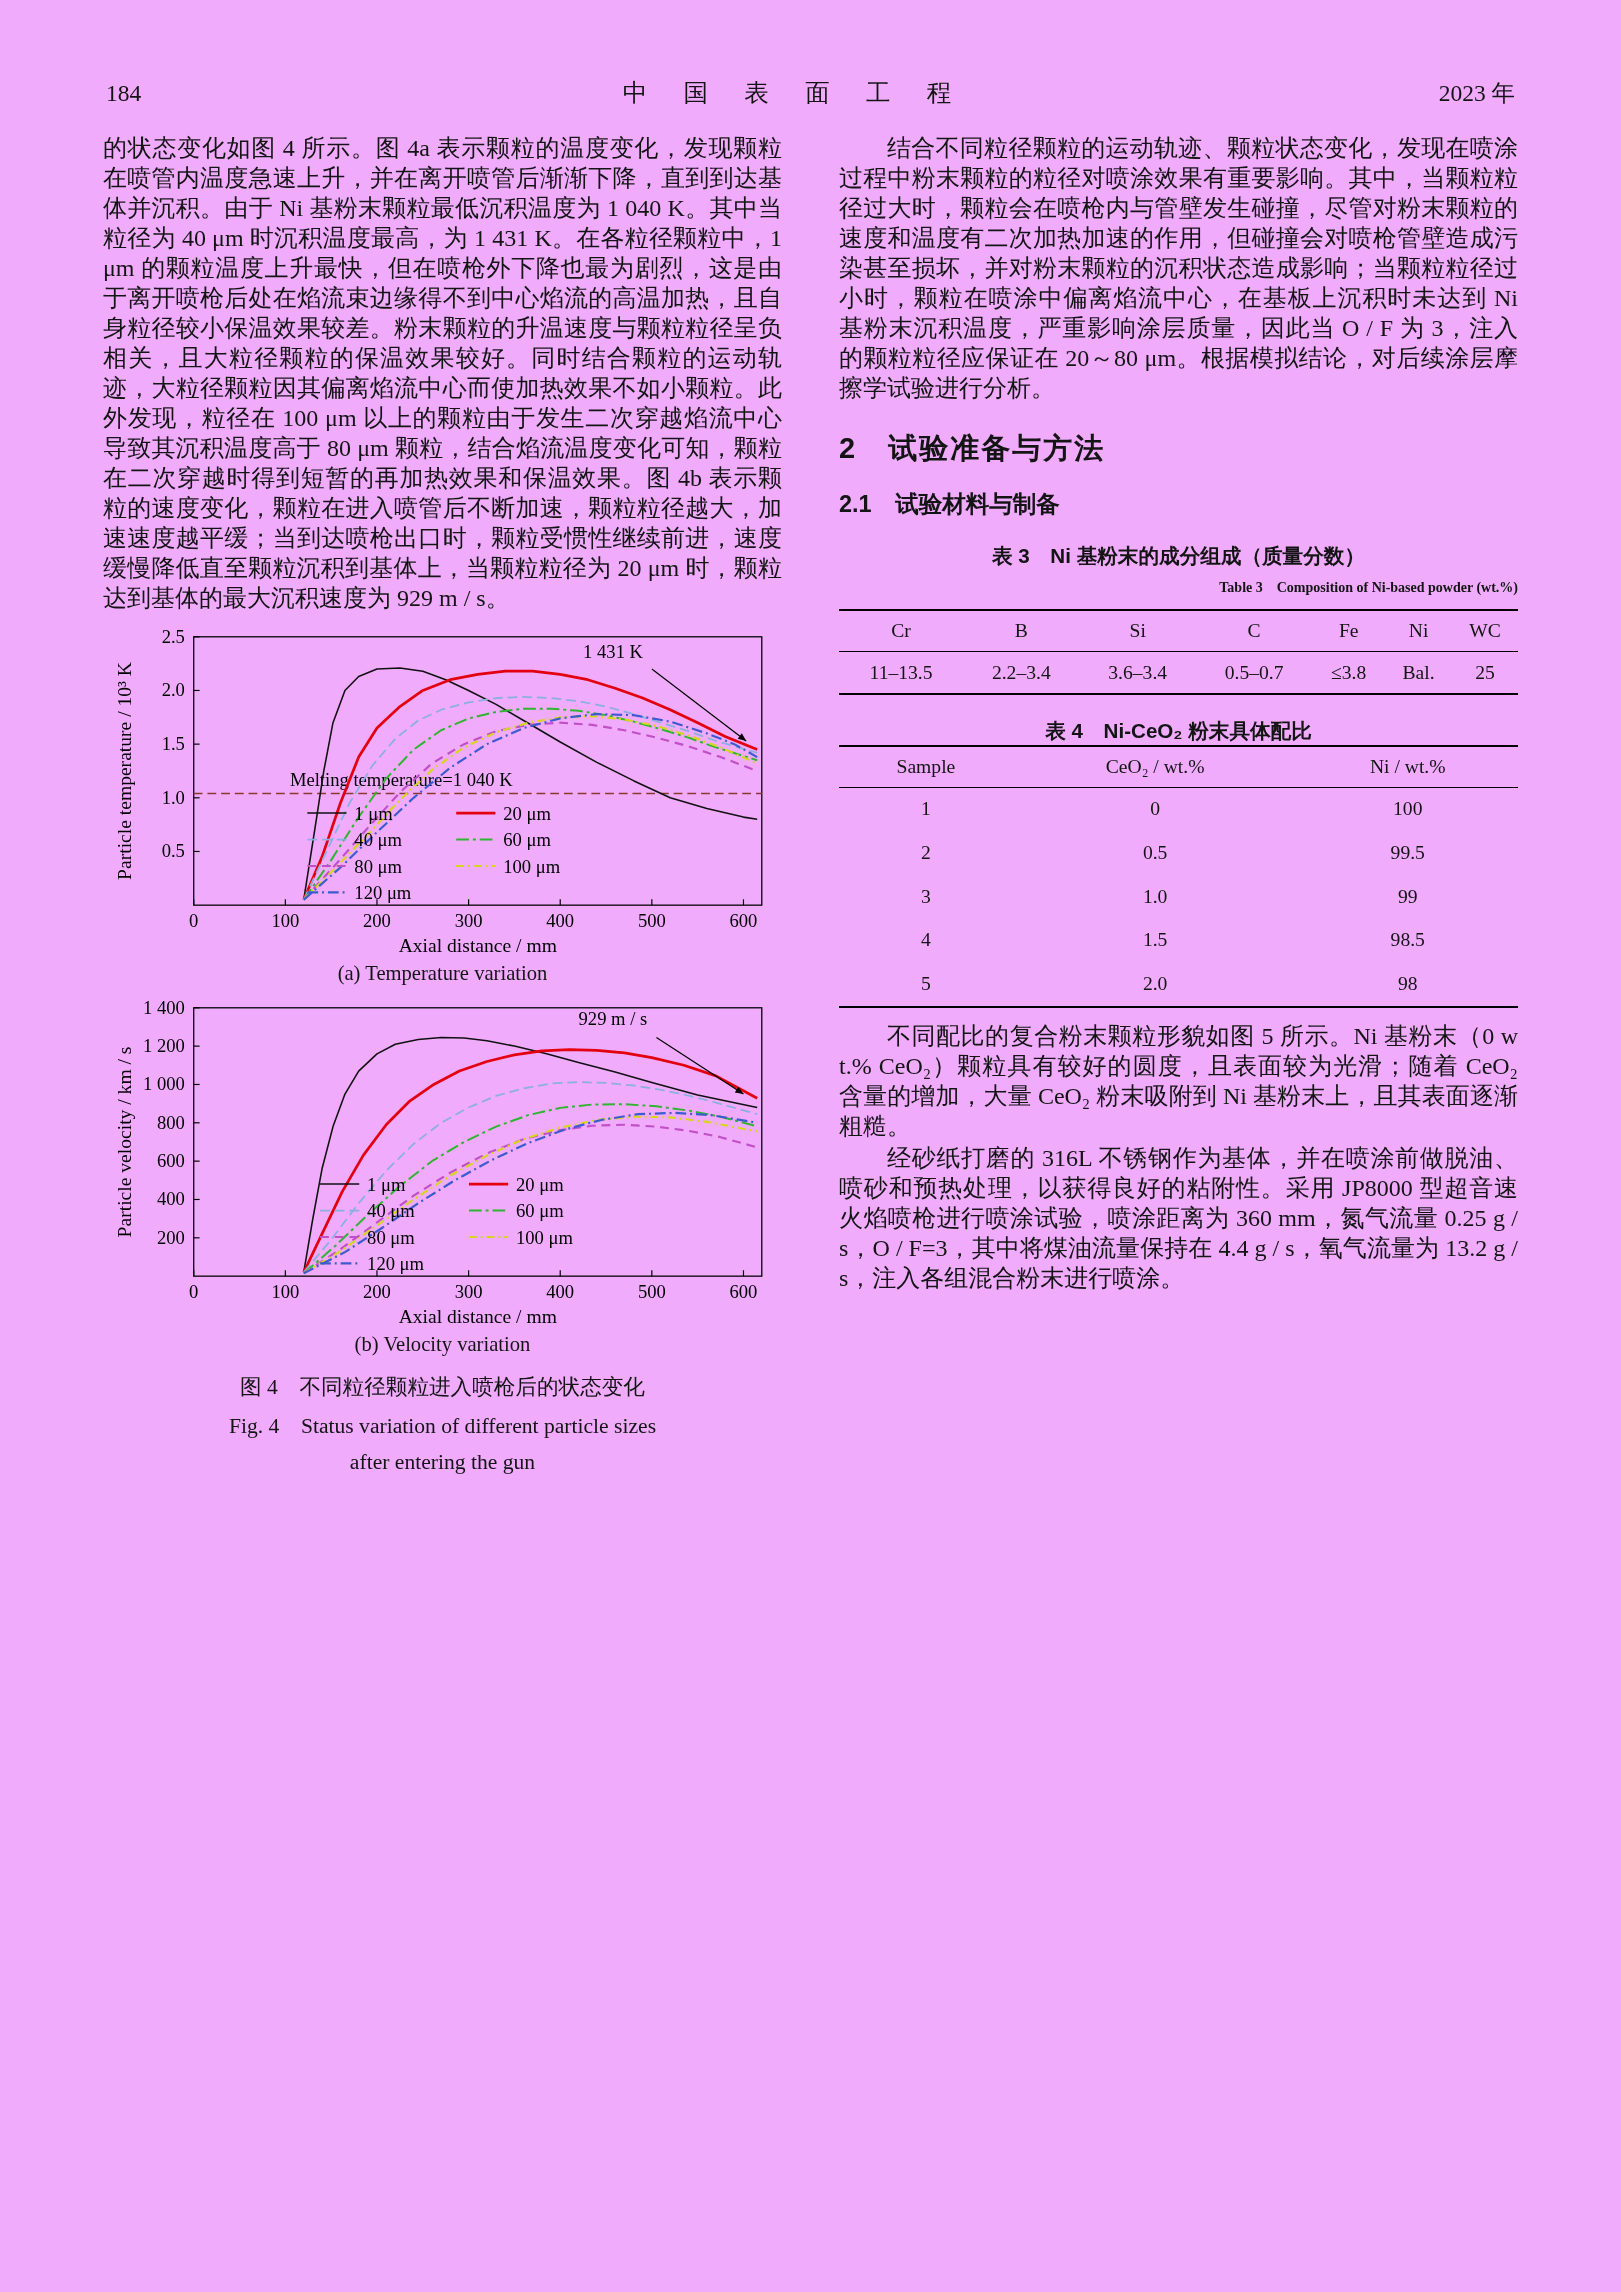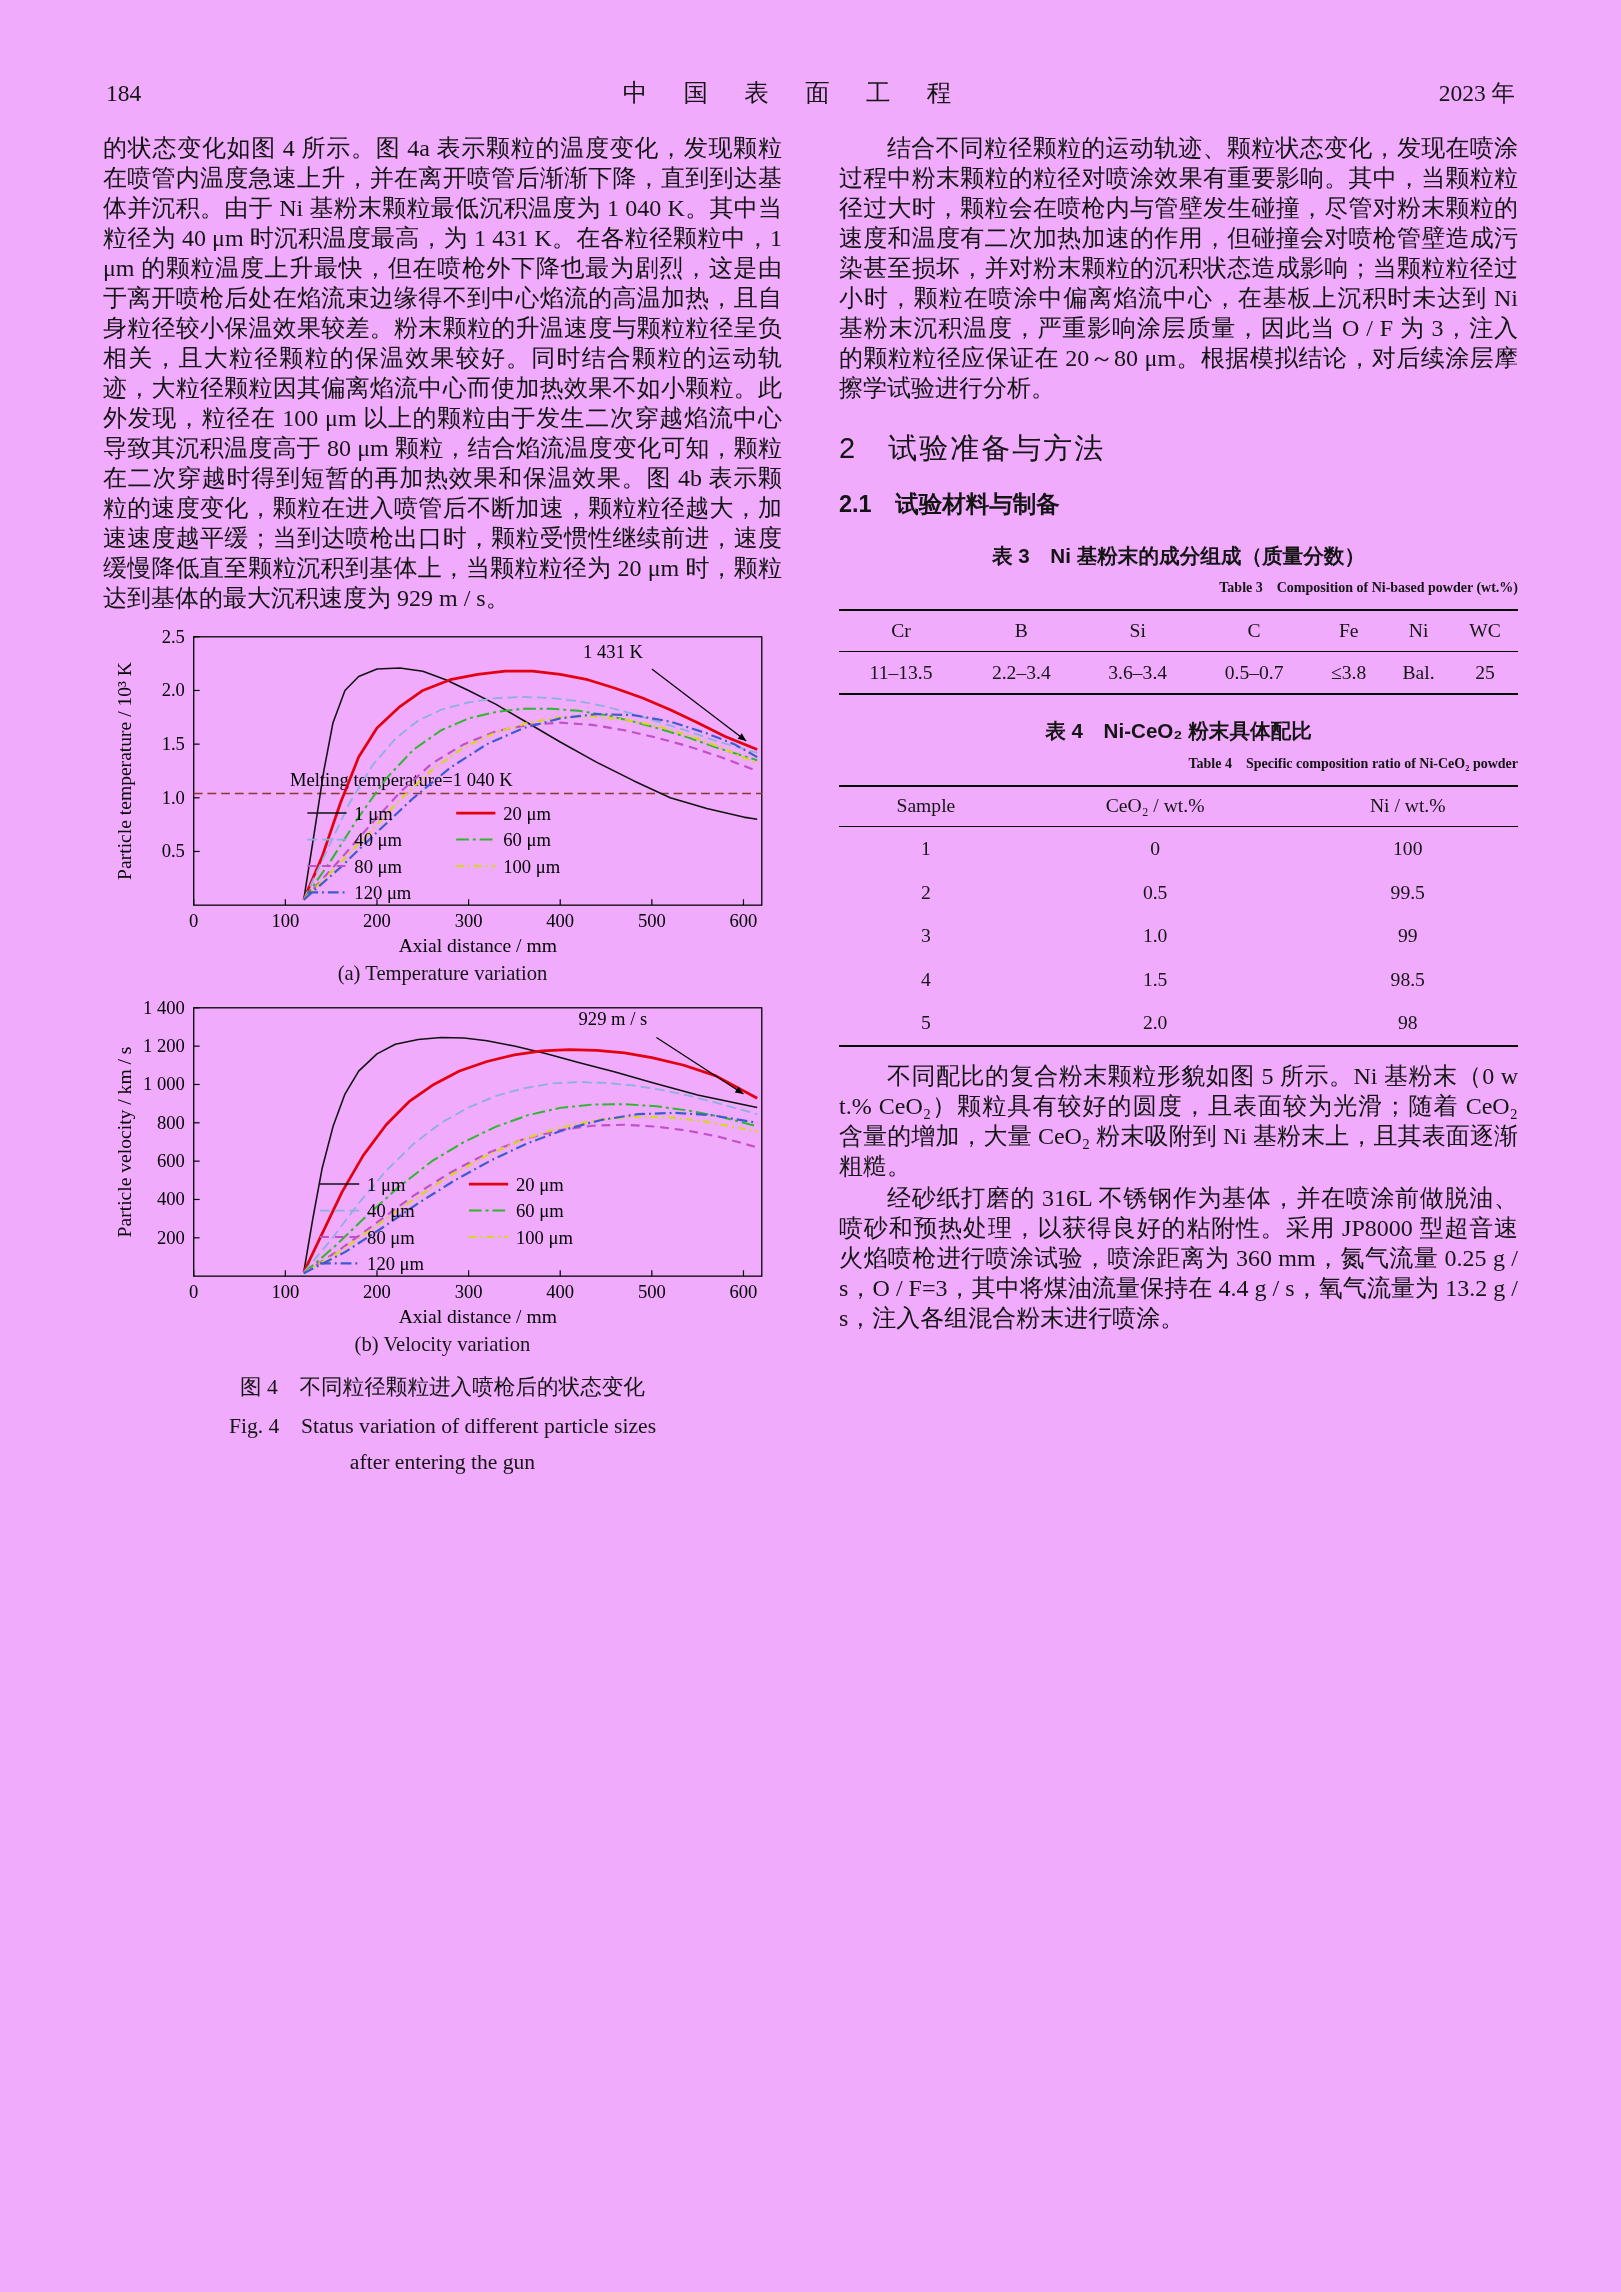--- a/index.html
+++ b/index.html
@@ -23,21 +23,21 @@
 
   .body-par {
     font-size:24px; line-height:30px; text-align:justify; text-indent:2em;
     word-break:break-all;
   }
   .no-indent { text-indent:0; }
   .col-right .body-par { margin-bottom:2px; }
 
   h2.sec {
     font-family:"Liberation Sans","DejaVu Sans",sans-serif;
-    font-weight:400; font-size:29px; letter-spacing:2px;
+    font-weight:700; font-size:29px; letter-spacing:2px;
     margin:25.5px 0 19.6px 0;
   }
   h3.subsec {
     font-family:"Liberation Sans","DejaVu Sans",sans-serif;
     font-weight:700; font-size:23.5px;
     margin:7.8px 0 13.7px 0;
   }
 
   .tbl-cap-cn {
     font-family:"Liberation Sans","DejaVu Sans",sans-serif;
@@ -241,21 +241,20 @@
               <td>3.6–3.4</td>
               <td>0.5–0.7</td>
               <td>≤3.8</td>
               <td>Bal.</td>
               <td>25</td>
             </tr>
           </tbody>
         </table>
 
       <div class="tbl-cap-cn">表 4　Ni-CeO₂ 粉末具体配比</div>
-      <div class="tbl-cap-en">Table 4　Specific composition ratio of Ni-CeO₂ powder</div>
       <table class="three-line tall">
           <thead>
             <tr>
               <th>Sample</th>
               <th>CeO₂ / wt.%</th>
               <th>Ni / wt.%</th>
             </tr>
           </thead>
           <tbody>
             <tr>

